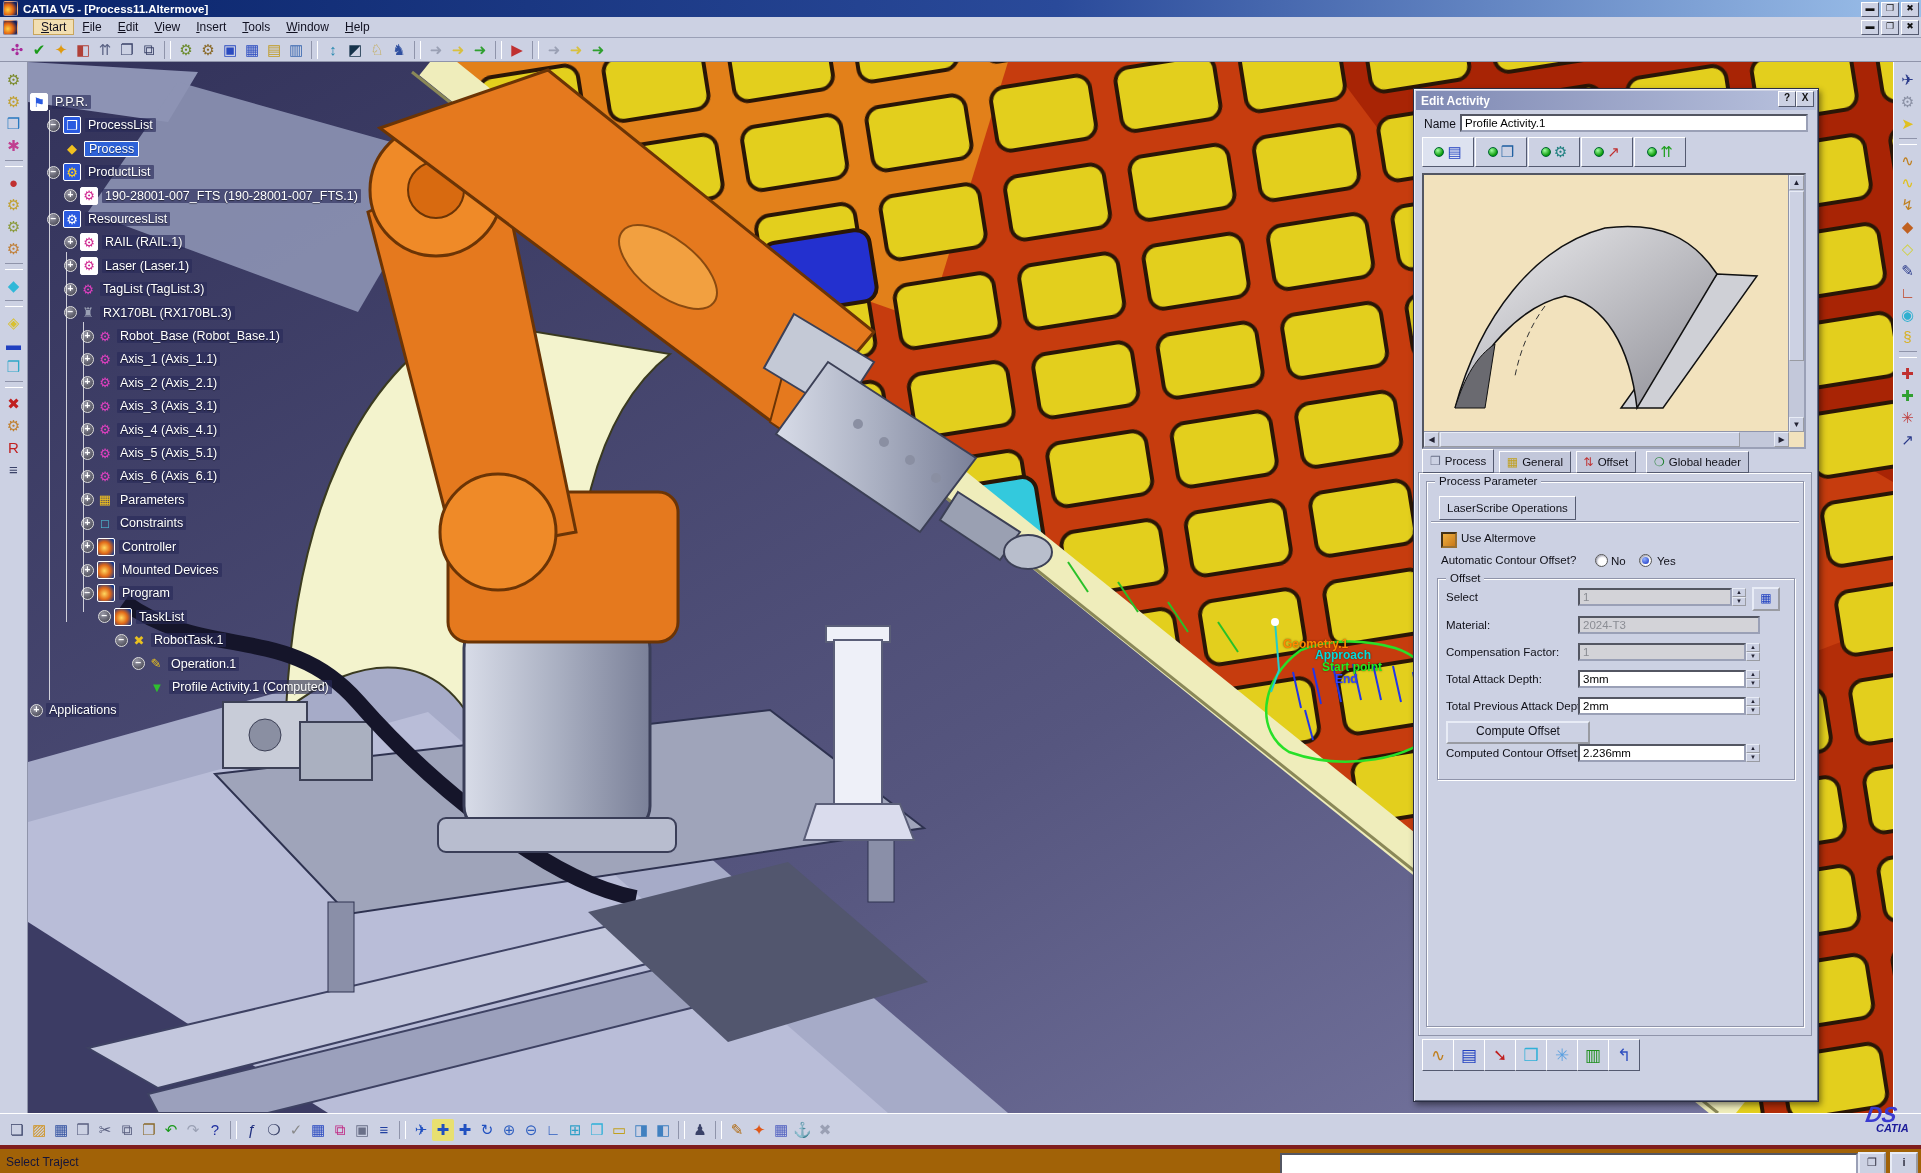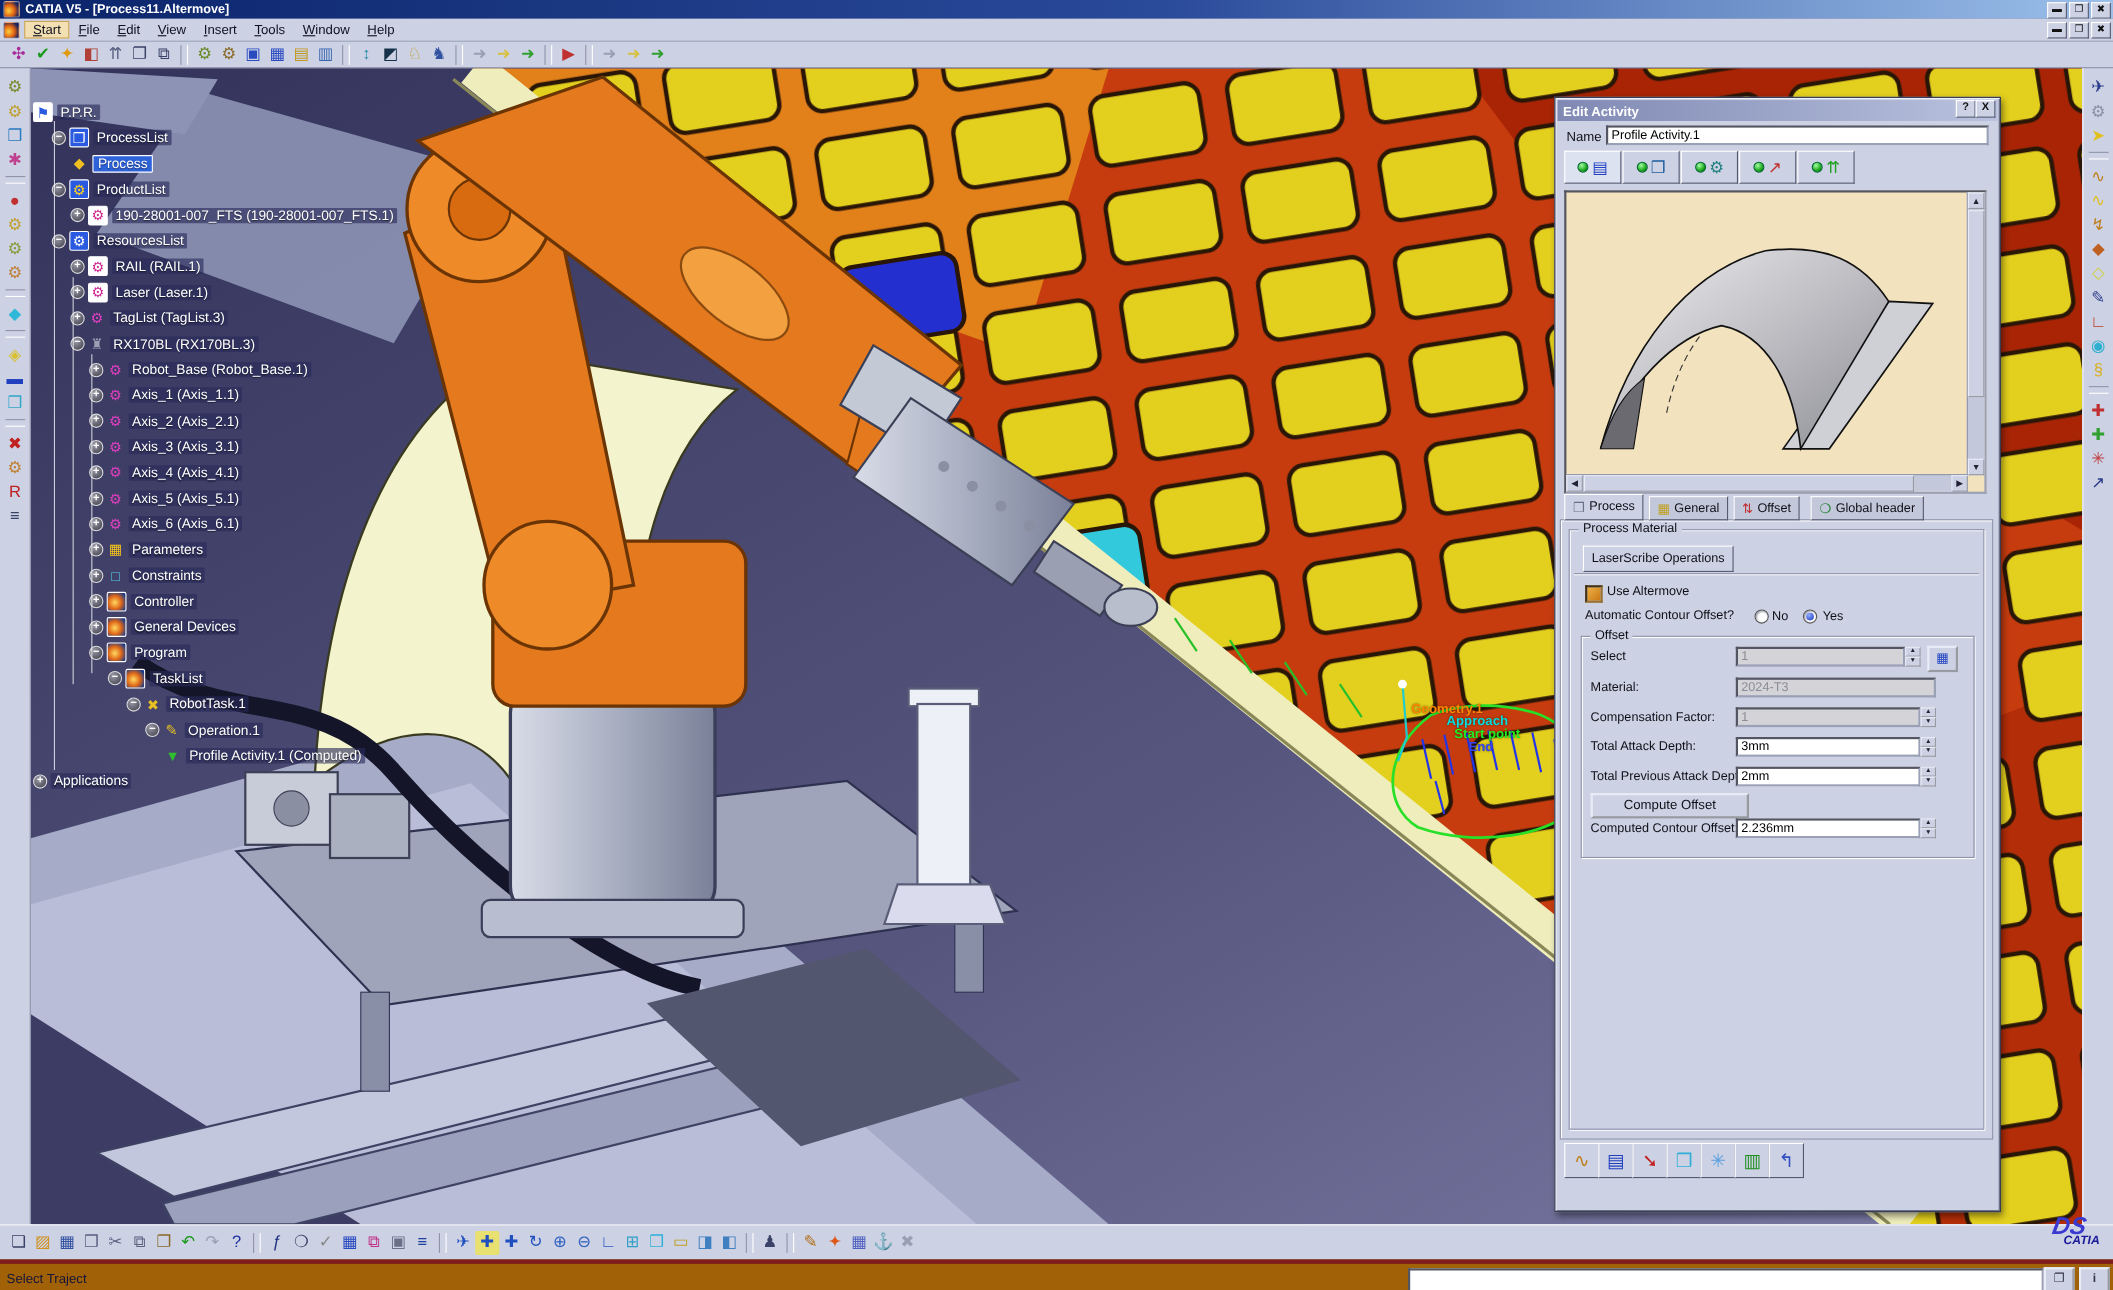--- a/index.html
+++ b/index.html
@@ -8,21 +8,21 @@
   
   .titlebar{position:absolute;left:0;top:0;width:100%;height:17px;box-sizing:border-box;
     background:linear-gradient(90deg,#0a246a,#2a4a9a 55%,#9cc0ea);display:flex;align-items:center;padding-left:3px}
   .titlebar .t{color:#fff;font-size:11.5px;font-weight:bold;margin-left:5px;white-space:nowrap}
   .appicon{width:13px;height:13px;border-radius:2px;flex:none;
     background:radial-gradient(circle at 30% 60%,#ffd040,#e06010 45%,#102060 80%);border:1px solid rgba(255,255,255,.4)}
   .winbtns{position:absolute;display:flex;gap:2px}
   .wb{width:16px;height:13px;background:#ccd1e3;border:1px solid;border-color:#fff #545a70 #545a70 #fff;
     font-size:9px;line-height:11px;text-align:center;color:#111}
   .menubar{position:absolute;left:0;top:17px;width:100%;height:21px;box-sizing:border-box;background:#ccd1e3;
-    border-bottom:1px solid #9aa0b6;display:flex;align-items:center;gap:4px;padding-left:3px}
+    border-bottom:1px solid #9aa0b6;display:flex;align-items:center;gap:15px;padding-left:3px}
   .menu-item{font-size:12px;color:#101020;padding:1px 8px;white-space:nowrap}
   .menu-item.active{background:#f2dfb2;border:1px solid #c8a55c;padding:0 7px}
   
   .tbar{position:absolute;background:#ccd1e3;display:flex;align-items:center;box-sizing:border-box}
   #tb-top{left:0;top:38px;width:100%;height:24px;border-bottom:1px solid #8f94aa;padding-left:6px}
   #tb-bottom{left:0;top:1113px;width:100%;height:32px;border-top:1px solid #fff;padding-left:6px}
   #tb-left{left:0;top:62px;width:28px;height:1051px;flex-direction:column;border-right:1px solid #8f94aa;padding-top:6px}
   #tb-right{left:1893px;top:62px;width:28px;height:1051px;flex-direction:column;border-left:1px solid #fff;padding-top:6px}
   .tb-btn{width:22px;height:22px;display:flex;align-items:center;justify-content:center;font-size:15px;
     flex:none;border-radius:2px;line-height:1}
@@ -455,21 +455,21 @@
       <span class="tlabel">Constraints</span>
     </div>
     <div class="trow" style="top: 444.6px; left: 51px;">
       <span class="exp">+</span>
       <span class="ti fire"></span>
       <span class="tlabel">Controller</span>
     </div>
     <div class="trow" style="top: 468px; left: 51px;">
       <span class="exp">+</span>
       <span class="ti fire"></span>
-      <span class="tlabel">General Devices</span>
+      <span class="tlabel">Mounted Devices</span>
     </div>
     <div class="trow" style="top: 491.4px; left: 51px;">
       <span class="exp">−</span>
       <span class="ti fire"></span>
       <span class="tlabel">Program</span>
     </div>
     <div class="trow" style="top: 514.8px; left: 68px;">
       <span class="exp">−</span>
       <span class="ti fire"></span>
       <span class="tlabel">TaskList</span>
@@ -532,21 +532,21 @@
       <span class="sthumb" style="left:16px;top:0;height:15px;width:300px"></span>
       <span class="sarrow" style="right:0;top:0">▶</span>
     </div>
   </div>
 
   <div id="main-tabs"></div>
 
   <div style="position:absolute;left:4px;top:383px;width:392px;height:562px;border:1px solid #8f94aa;box-shadow:inset 1px 1px 0 #fff"></div>
 
   <div class="groupbox" style="left:12px;top:392px;width:376px;height:544px">
-    <span class="gblabel">Process Material</span>
+    <span class="gblabel">Process Parameter</span>
     <div class="ptab active" style="left:12px;top:16px">
       <span>LaserScribe Operations</span>
     </div>
     <div style="position:absolute;left:4px;top:39px;right:4px;border-top:1px solid #8f94aa;box-shadow:0 1px 0 #fff"></div>
 
     <span class="checkbox" style="left:14px;top:50px"></span>
     <div class="dlabel" style="left:34px;top:50px">Use Altermove</div>
 
     <div class="dlabel" style="left:14px;top:72px">Automatic Contour Offset?</div>
     <span class="radio" style="left:168px;top:72px"></span>

